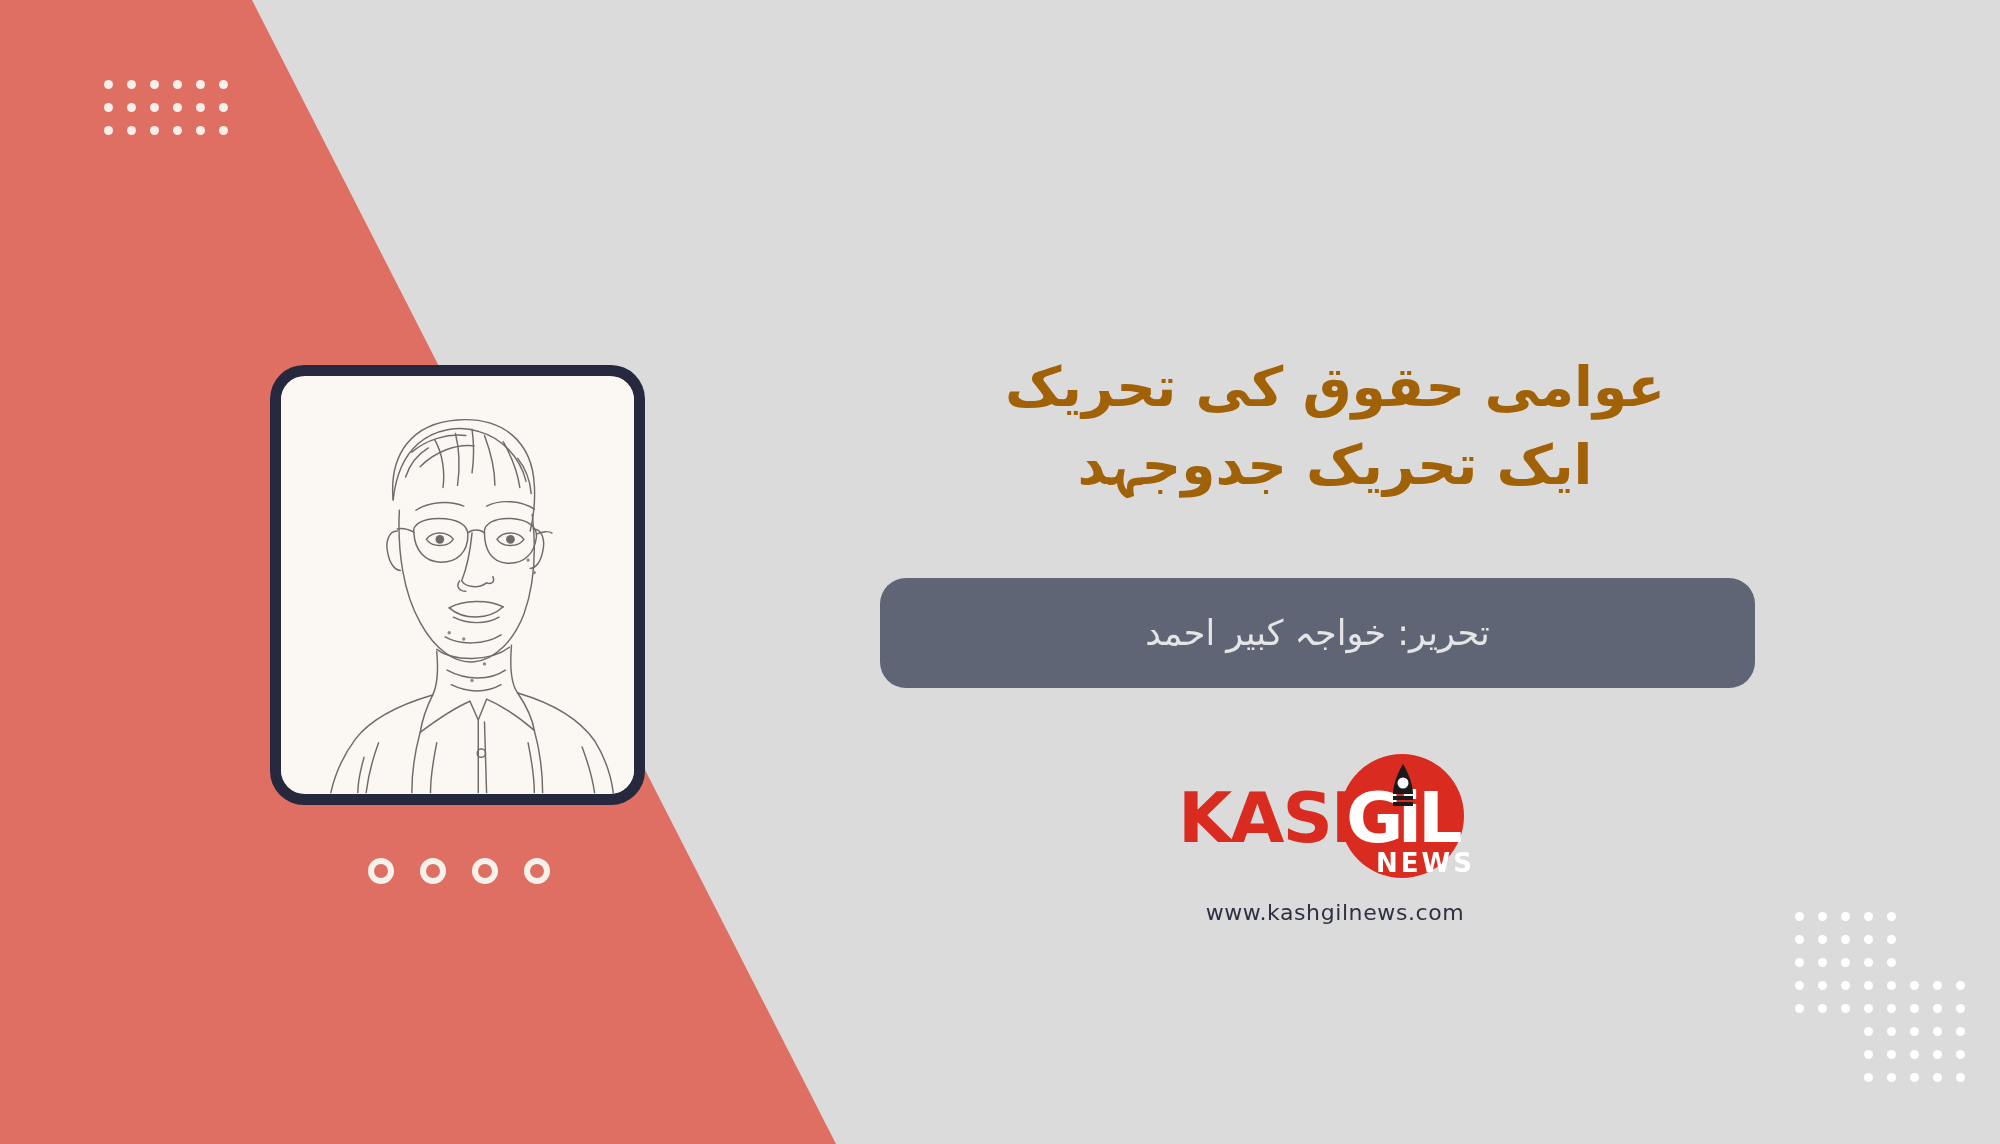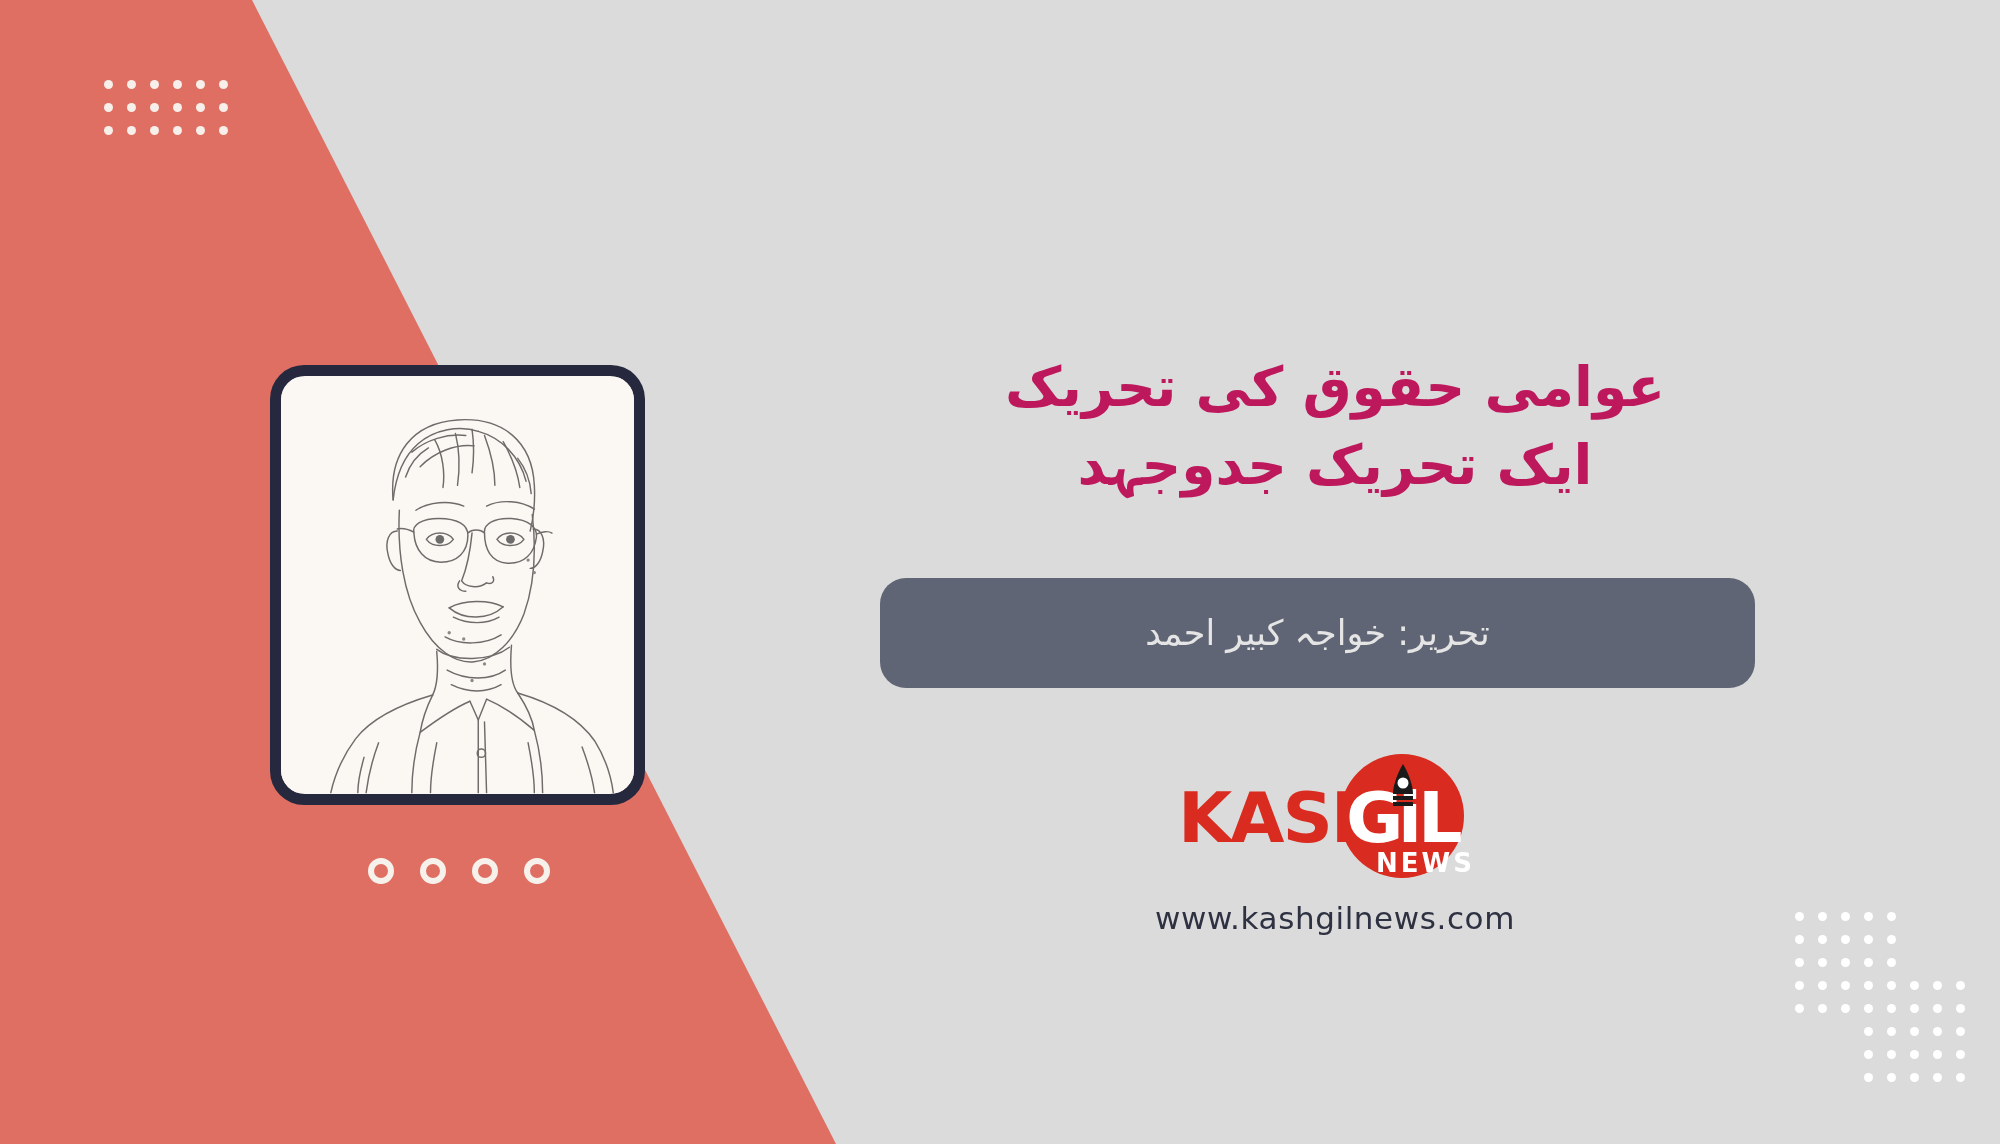--- a/index.html
+++ b/index.html
@@ -83,21 +83,21 @@
     position:absolute;
     left:870px; top:0;
     width:930px; height:1144px;
   }
 
   .headline {
     position:absolute;
     left:0; right:0; top:348px;
     text-align:center;
     direction:rtl;
-    color:#be185d;
+    color:#a16207;
     font-weight:bold;
     font-size:55px;
     line-height:1.42;
     letter-spacing:0px;
   }
   .headline .ln { display:block; white-space:nowrap; }
 
   .byline-pill {
     position:absolute;
     left:10px; top:578px;
@@ -120,21 +120,21 @@
     height:130px;
     display:flex; align-items:center; justify-content:center;
   }
   .logo-wrap svg { display:block; }
 
   .site-url {
     position:absolute;
     left:0; right:0; top:900px;
     text-align:center;
     color:#2E3142;
-    font-size:31px;
+    font-size:22px;
     letter-spacing:0.6px;
   }
 </style>
 </head>
 <body>
 
 <div id="poster" style="background: rgb(219, 219, 219);">
 
   <div class="coral-shape" style="background: rgb(224, 111, 99);"></div>
 

